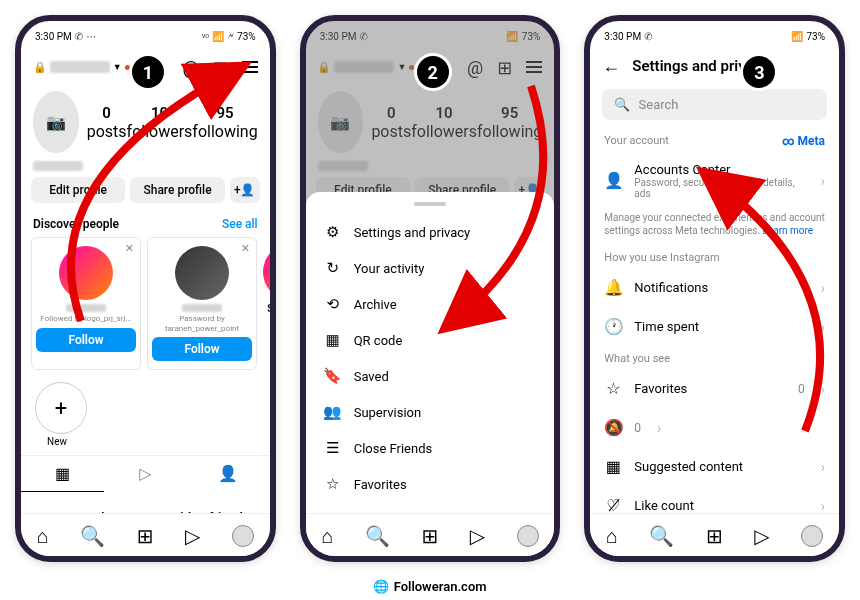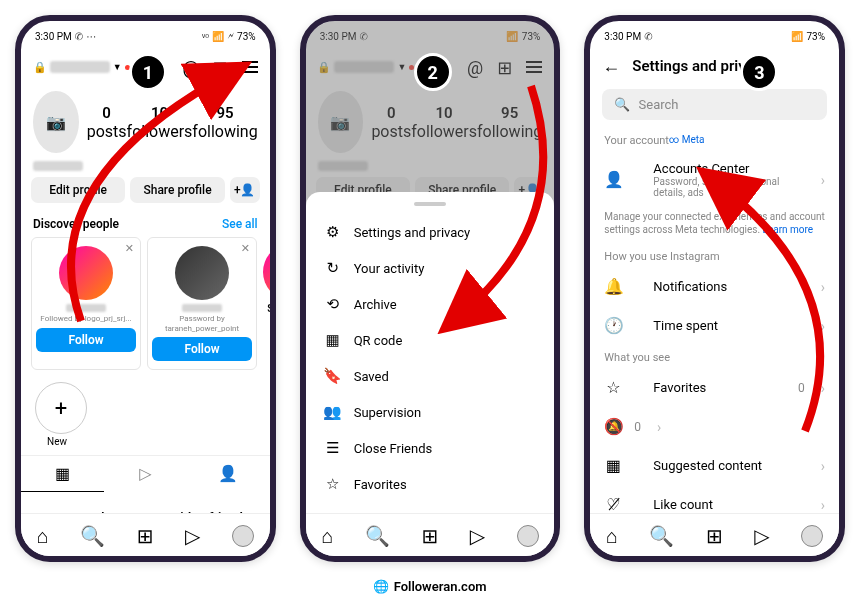--- a/index.html
+++ b/index.html
@@ -148,30 +148,30 @@
     display: flex; align-items: center; gap: 12px; padding: 8px 12px;
     font-size: 15px; font-weight: 600;
   }
   .back-arrow { font-size: 18px; }
   .search-box {
     margin: 4px 12px 8px; background: #efefef; border-radius: 8px;
     padding: 8px 12px; font-size: 13px; color: #888;
     display: flex; align-items: center; gap: 8px;
   }
   .section-header {
-    display: flex; padding: 6px 14px 4px;
+    display: flex; justify-content: space-between; padding: 6px 14px 4px;
     font-size: 11px; color: #888;
   }
-  .meta { color: #0668e1; font-weight: 400; font-size: 10px; }
+  .meta { color: #0668e1; font-weight: 700; font-size: 12px; }
   .setting-item {
     display: flex; align-items: center; gap: 12px; padding: 10px 14px;
     font-size: 13px;
   }
   .setting-icon { width: 18px; text-align: center; font-size: 16px; }
-  .setting-text { flex: 1; margin-left: 19px; }
+  .setting-text { flex: 1; }
   .setting-sub { font-size: 10px; color: #888; }
   .chev-right { color: #bbb; font-size: 14px; }
   .count { color: #888; font-size: 12px; margin-right: 4px; }
   .manage-text {
     font-size: 10px; color: #888; padding: 2px 14px 8px; line-height: 1.3;
   }
   .learn-more { color: #0668e1; }
   
   .step-badge {
     position: absolute; width: 32px; height: 32px; background: #000;

